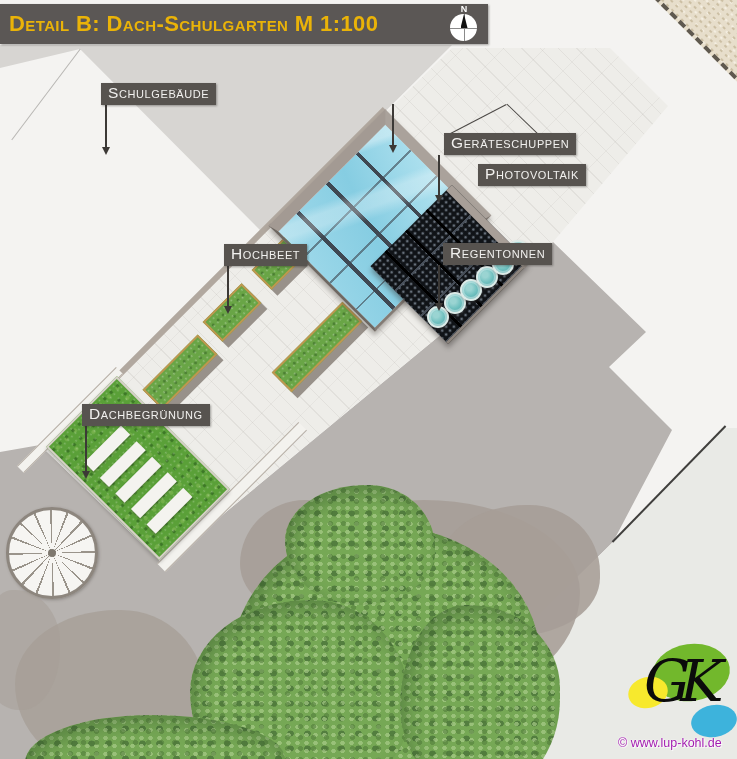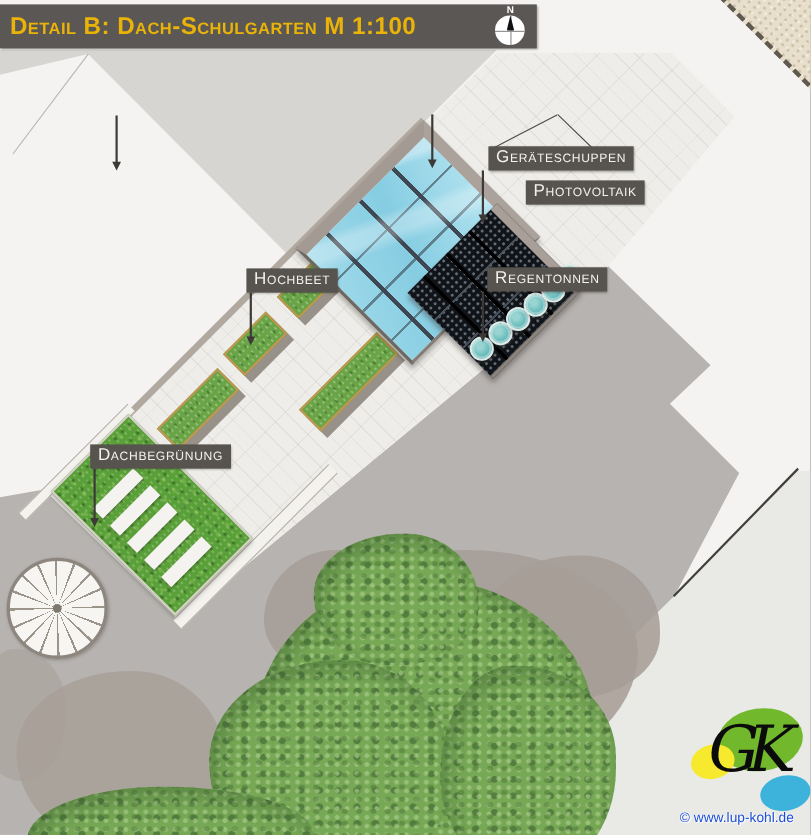--- a/index.html
+++ b/index.html
@@ -125,21 +125,21 @@
   .compass .dial{position:absolute;left:3px;top:9px;width:27px;height:27px;border-radius:50%;background:#fff;}
   .compass .dial::before{content:'';position:absolute;left:0;top:50%;width:100%;height:1px;background:#8a8a8a;}
   .compass .dial::after{content:'';position:absolute;left:50%;top:0;width:1px;height:100%;background:#8a8a8a;}
   .compass .needle{position:absolute;left:50%;top:9px;width:7px;height:14px;margin-left:-3.5px;
     background:#111;clip-path:polygon(50% 0,100% 100%,0 100%);}
   
   .logo-ellipse{position:absolute;border-radius:50%;}
   .logo-letters{position:absolute;left:644px;top:652px;width:100px;
     font-family:"DejaVu Serif","Liberation Serif",serif;font-style:italic;
     font-size:58px;letter-spacing:-10px;color:#0b0b0b;font-weight:400;line-height:1;}
-  .copyright{position:absolute;left:618px;top:736px;font-size:12.5px;color:#1d4ed8;
+  .copyright{position:absolute;left:618px;top:736px;font-size:12.5px;color:#a21caf;
     text-shadow:0 0 2px #fff,0 0 1px #fff,1px 1px 1px #fff;white-space:nowrap;}
 </style>
 </head>
 <body>
 
 <div id="stage">
 
   <div class="full upper-gray"></div>
   <div class="abs ridge-line" style="left:-11px;top:94px;width:114px;transform:rotate(127deg);"></div>
   <div class="abs gravel" style="left:580px;top:-60px;transform:rotate(45deg);transform-origin:center;width:320px;height:120px;"></div>
@@ -196,20 +196,21 @@
   <div class="leader" style="left:445px;top:119px;width:65px;transform:rotate(-27.4deg);"></div>
   <div class="leader" style="left:499px;top:123px;width:56px;transform:rotate(44deg);"></div>
 
   <div class="arrow" style="left:105px;top:105px;height:47px;"></div>
   <div class="arrow" style="left:392px;top:104px;height:46px;"></div>
   <div class="arrow" style="left:438px;top:155px;height:45px;"></div>
   <div class="arrow" style="left:227px;top:266px;height:45px;"></div>
   <div class="arrow" style="left:438px;top:265px;height:43px;"></div>
   <div class="arrow" style="left:85px;top:426px;height:50px;"></div>
 
+  <div class="plan-label" style="left:101px;top:83px;">Schulgebäude</div>
   <div class="plan-label" style="left:478px;top:164px;">Photovoltaik</div>
   <div class="plan-label" style="left:444px;top:133px;">Geräteschuppen</div>
   <div class="plan-label" style="left:224px;top:244px;">Hochbeet</div>
   <div class="plan-label" style="left:82px;top:404px;">Dachbegrünung</div>
   <div class="plan-label" style="left:443px;top:243px;">Regentonnen</div>
 
   <div class="title-bar">
     <div class="title-text">Detail B: Dach-Schulgarten M 1:100</div>
   </div>
   <div class="compass">

